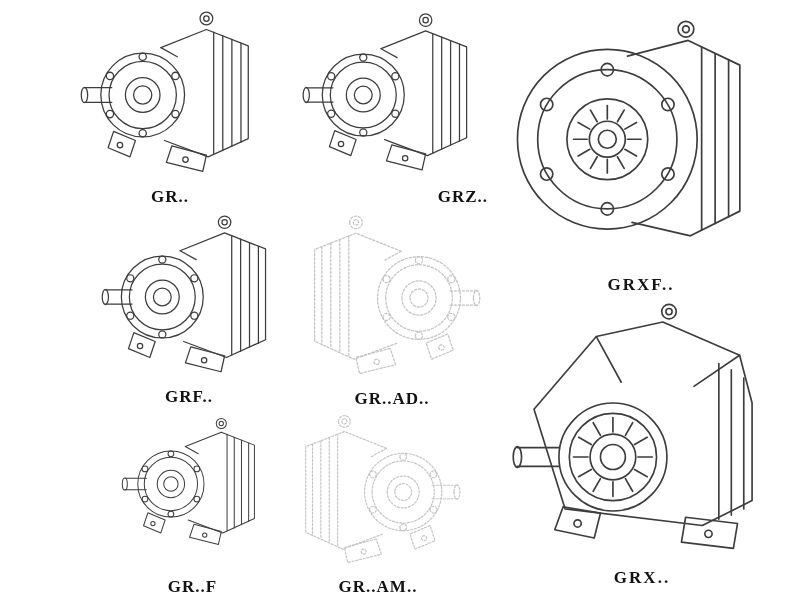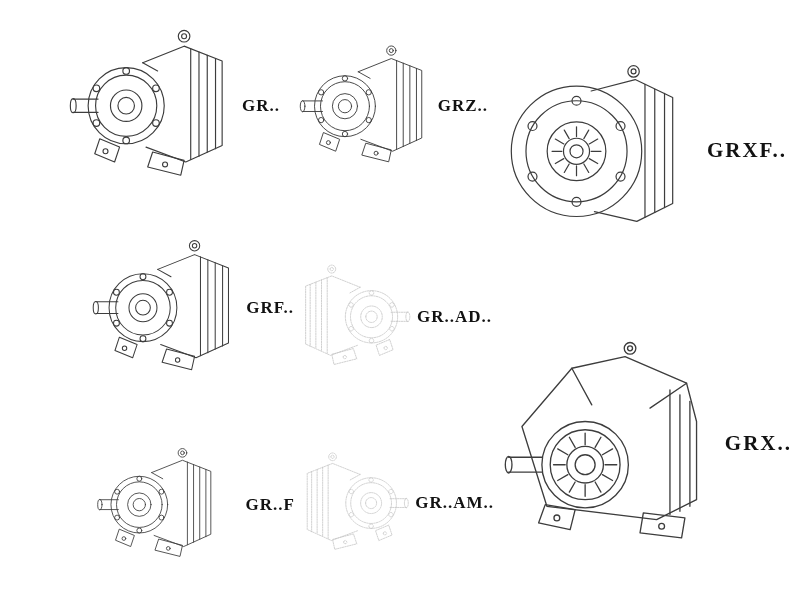--- a/index.html
+++ b/index.html
@@ -1,34 +1,34 @@
 <!DOCTYPE html>
 <html><head>
 <meta charset="utf-8">
 <style>
   html,body{margin:0;padding:0;background:#ffffff;}
   .canvas{
     position:relative;width:800px;height:600px;background:#ffffff;
     overflow:hidden;font-family:"Liberation Serif", serif;
   }
   .cell{
-    position:absolute;display:flex;align-items:center;
+    position:absolute;display:flex;flex-direction:column;align-items:center;
     justify-content:flex-end;margin:0;padding:0;
   }
   .art{
     flex:1 1 auto;width:100%;min-height:0;color:#3d3d3d;
   }
   .art.ghost{
     color:#c4c4c4;stroke-dasharray:2.5 2;
   }
   .cap{
     flex:0 0 auto;font-weight:bold;font-size:17px;line-height:22px;
     color:#121212;letter-spacing:1px;text-align:center;white-space:nowrap;
   }
-  .cap-lg{font-size:21px;line-height:26px;letter-spacing:2px;}
+  .cap-lg{font-size:17px;line-height:26px;letter-spacing:2px;}
   .defs-holder{position:absolute;width:0;height:0;overflow:hidden;}
 </style>
 </head>
 <body>
 
 <svg class="defs-holder" aria-hidden="true">
   <symbol id="sym-side" viewBox="0 0 220 200">
     <g fill="none" stroke="currentColor" stroke-width="1.4" stroke-linejoin="round" stroke-linecap="round">
 
       <circle cx="150" cy="16" r="7"></circle>
@@ -151,56 +151,56 @@
 
 <div class="canvas">
 
   <figure class="cell" style="left:60px;top:4px;width:220px;height:204px;">
     <svg class="art" viewBox="0 0 220 200">
       <use href="#sym-side" xlink:href="#sym-side"></use>
     </svg>
     <figcaption class="cap">GR..</figcaption>
   </figure>
 
-  <figure class="cell" style="left:292px;top:4px;width:196px;height:204px;">
+  <figure class="cell" style="left:292px;top:4px;width:196px;height:204px;align-items:flex-end;">
     <svg class="art" viewBox="0 0 220 200">
       <use href="#sym-side" xlink:href="#sym-side"></use>
     </svg>
     <figcaption class="cap">GRZ..</figcaption>
   </figure>
 
   <figure class="cell" style="left:495px;top:2px;width:292px;height:296px;">
     <svg class="art" viewBox="0 0 260 220">
       <use href="#sym-flange" xlink:href="#sym-flange"></use>
     </svg>
     <figcaption class="cap cap-lg">GRXF..</figcaption>
   </figure>
 
   <figure class="cell" style="left:84px;top:208px;width:210px;height:200px;">
     <svg class="art" viewBox="0 0 220 200">
       <use href="#sym-side" xlink:href="#sym-side"></use>
     </svg>
     <figcaption class="cap">GRF..</figcaption>
   </figure>
 
-  <figure class="cell" style="left:292px;top:216px;width:200px;height:202px;">
+  <figure class="cell" style="left:292px;top:208px;width:200px;height:202px;">
     <svg class="art ghost" viewBox="0 0 220 200">
       <use href="#sym-side" xlink:href="#sym-side" transform="translate(220,0) scale(-1,1)"></use>
     </svg>
     <figcaption class="cap">GR..AD..</figcaption>
   </figure>
 
   <figure class="cell" style="left:90px;top:412px;width:205px;height:186px;gap:20px;">
     <svg class="art" viewBox="0 0 220 200">
       <use href="#sym-side" xlink:href="#sym-side"></use>
     </svg>
     <figcaption class="cap">GR..F</figcaption>
   </figure>
 
-  <figure class="cell" style="left:294px;top:408px;width:200px;height:190px;">
+  <figure class="cell" style="left:278px;top:408px;width:200px;height:190px;">
     <svg class="art ghost" viewBox="0 0 220 200">
       <use href="#sym-side" xlink:href="#sym-side" transform="translate(220,0) scale(-1,1)"></use>
     </svg>
     <figcaption class="cap">GR..AM..</figcaption>
   </figure>
 
   <figure class="cell" style="left:492px;top:295px;width:300px;height:296px;">
     <svg class="art" viewBox="0 0 280 260">
       <use href="#sym-big" xlink:href="#sym-big"></use>
     </svg>

